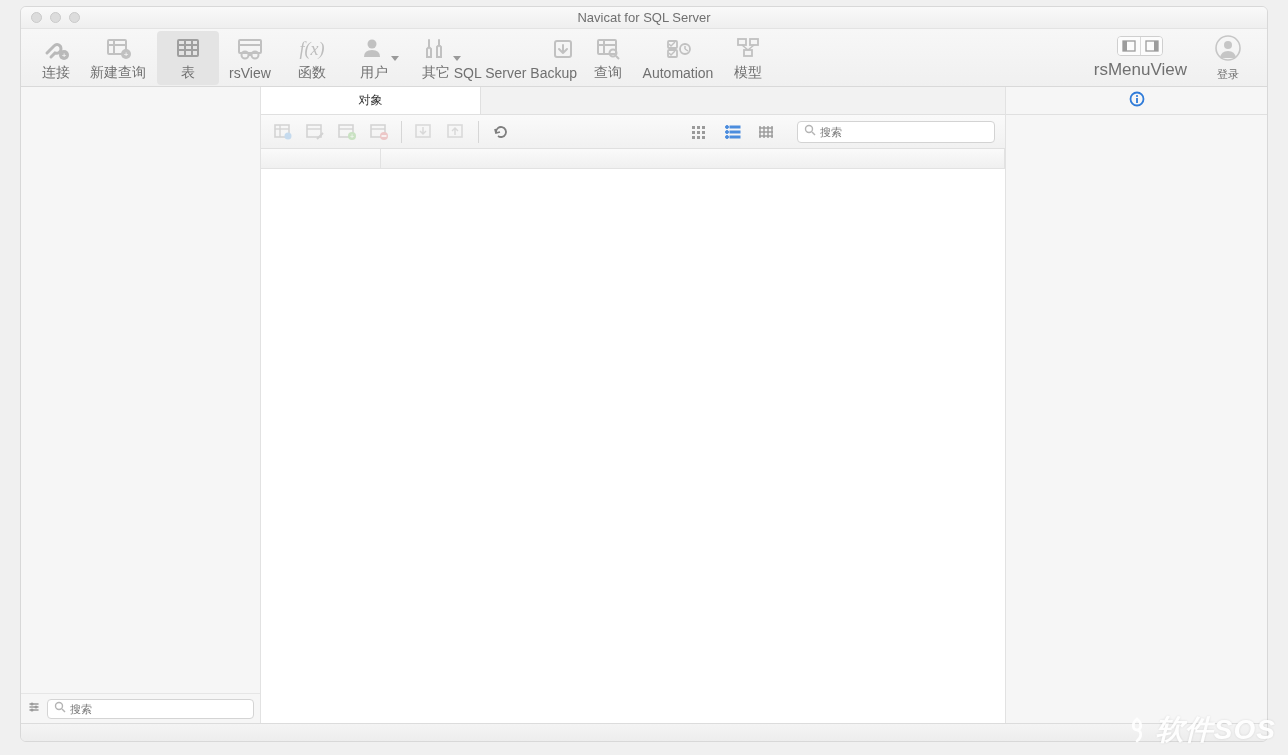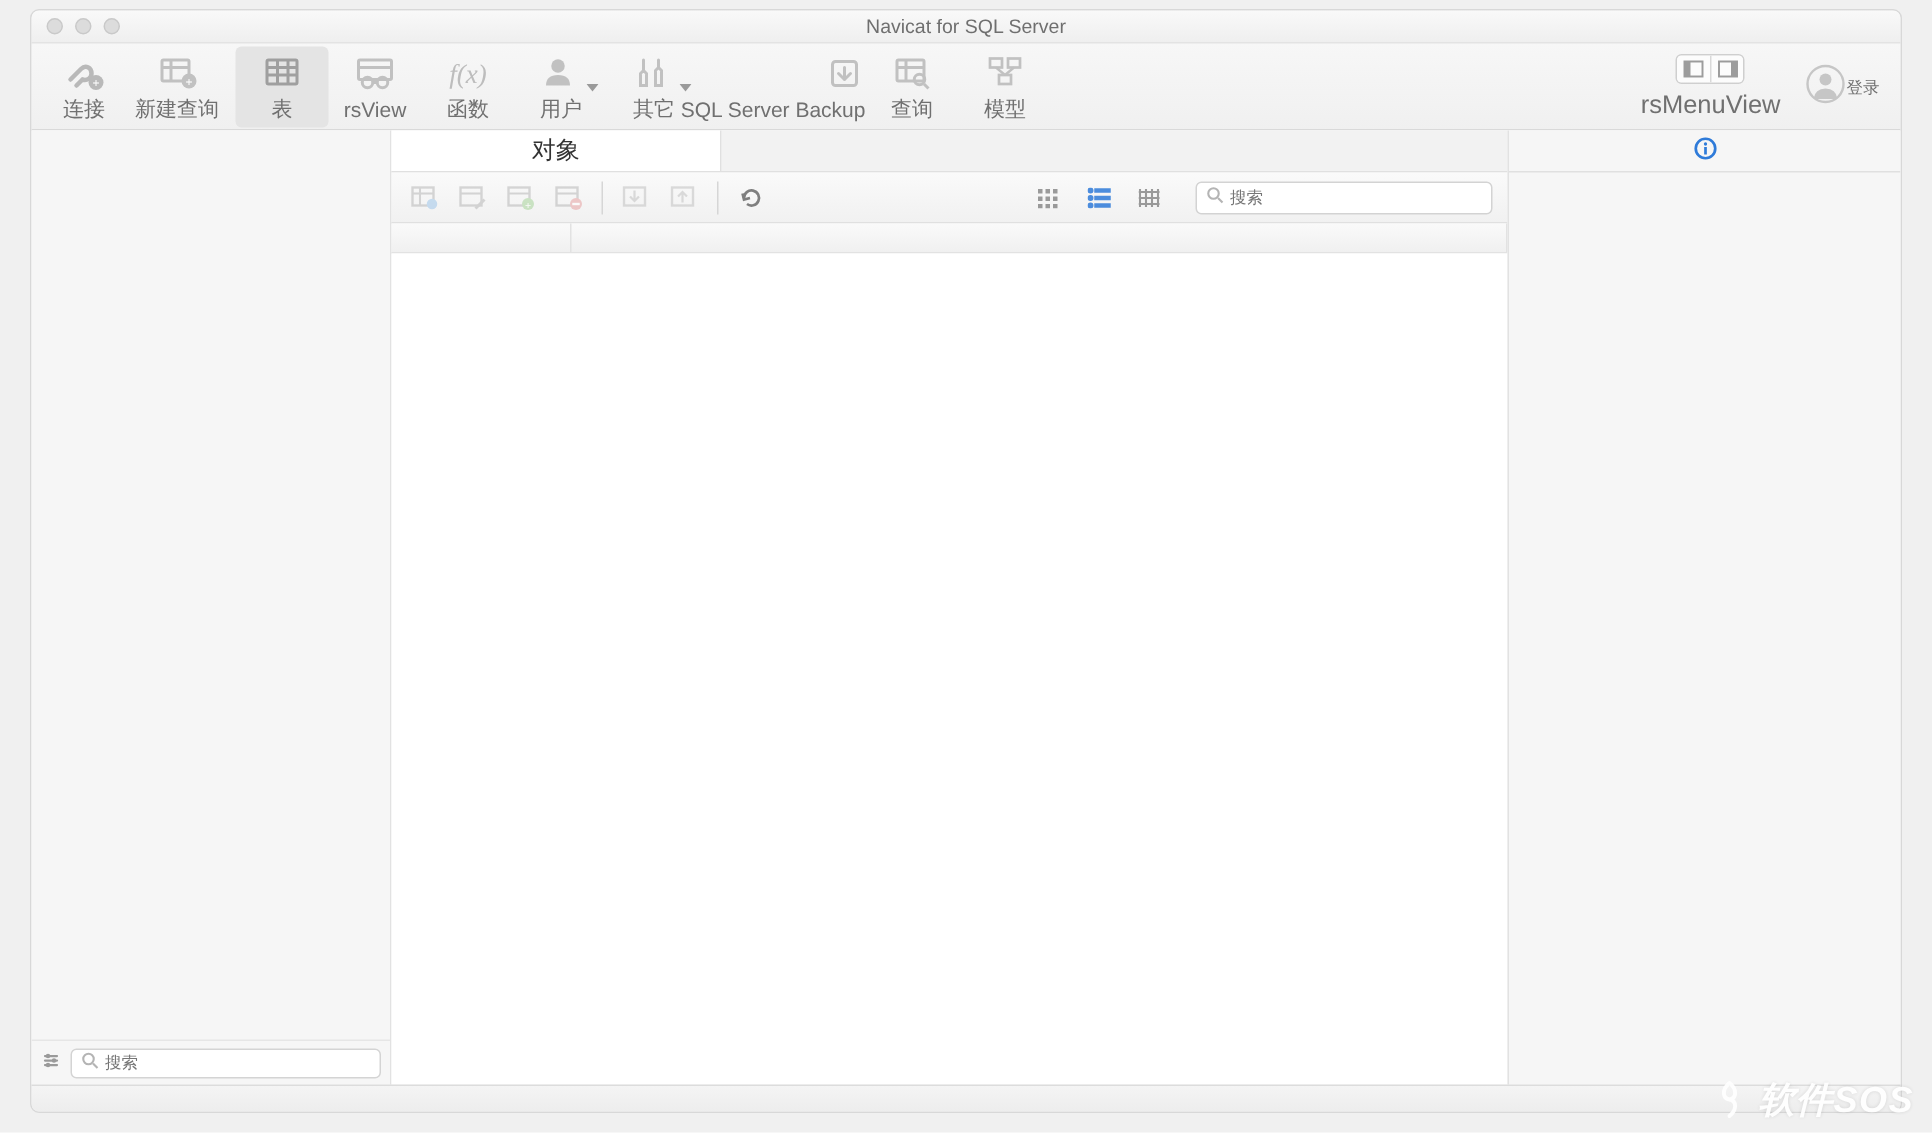--- a/index.html
+++ b/index.html
@@ -88,21 +88,21 @@
     display: flex; border: 1px solid #cfcfcf; border-radius: 4px;
     overflow: hidden; margin-bottom: 4px;
   }
   .seg button {
     width: 22px; height: 18px; background: #fcfcfc; border: none;
     display: flex; align-items: center; justify-content: center;
   }
   .seg button + button { border-left: 1px solid #d9d9d9; }
   .rsMenu .lbl { font-size: 17px; color: #707070; }
   .login-item {
-    width: 54px; height: 54px; display:flex; flex-direction:row;
+    width: 54px; height: 54px; display:flex; flex-direction:column;
     align-items:center; justify-content:center; margin-right: 8px;
   }
   .login-item .lbl { font-size: 11px; color: #707070; margin-top:2px;}
   
   .body {
     flex: 1; display: flex; min-height: 0;
     background: #fff;
   }
   .sidebar {
     width: 240px; background: #f6f6f6;
@@ -124,21 +124,21 @@
   }
   .center { flex:1; display:flex; flex-direction:column; min-width:0;}
   .tabstrip {
     height: 28px; background:#f2f2f2; border-bottom:1px solid #e0e0e0;
     display:flex;
   }
   .tab {
     width: 220px; height:100%; background:#fff;
     border-right:1px solid #e0e0e0;
     display:flex; align-items:center; justify-content:center;
-    font-size:16px; color:#333; font-weight:500;
+    font-size:12px; color:#333; font-weight:500;
   }
   .subtoolbar {
     height: 34px; background: linear-gradient(#fafafa,#f1f1f1);
     border-bottom:1px solid #e0e0e0;
     display:flex; align-items:center; padding: 0 10px; gap: 8px;
   }
   .iconbtn {
     width:24px; height:24px; display:flex; align-items:center;
     justify-content:center; border-radius:3px;
     opacity: 0.55;
@@ -173,21 +173,21 @@
     height:28px; border-bottom:1px solid #e0e0e0;
     display:flex; align-items:center; justify-content:center;
   }
   .statusbar {
     height:18px; background:linear-gradient(#f4f4f4,#ededed);
     border-top:1px solid #dcdcdc;
   }
   
   .watermark {
     position:absolute; right:12px; bottom:6px;
-    font-size:24px; color:#fff; font-weight:600;
+    font-size:28px; color:#fff; font-weight:600;
     letter-spacing:1px; display:flex; align-items:center; gap:6px;
     font-style: italic;
     opacity:0.95;
     text-shadow: 0 0 3px rgba(0,0,0,0.12);
   }
 </style>
 </head>
 <body>
 
 <div class="window">
@@ -309,20 +309,34 @@
             <rect x="5" y="5" width="18" height="14" rx="1" fill="none" stroke="#c1c1c1" stroke-width="2"></rect>
             <line x1="5" y1="10" x2="23" y2="10" stroke="#c1c1c1" stroke-width="2"></line>
             <line x1="11" y1="5" x2="11" y2="19" stroke="#c1c1c1" stroke-width="2"></line>
             <circle cx="20" cy="18" r="3.5" fill="none" stroke="#c1c1c1" stroke-width="2"></circle>
             <line x1="23" y1="21" x2="26" y2="24" stroke="#c1c1c1" stroke-width="2"></line>
           </svg>
         </div>
         <div class="lbl">查询</div>
       </div>
 
+      <div class="tb-item w80">
+        <div class="icon">
+          <svg width="30" height="26" viewBox="0 0 30 26">
+            <rect x="5" y="5" width="9" height="7" rx="1" fill="none" stroke="#c1c1c1" stroke-width="1.8"></rect>
+            <path d="M6 8 L8 10 L12 6" fill="none" stroke="#c1c1c1" stroke-width="1.5"></path>
+            <rect x="5" y="14" width="9" height="7" rx="1" fill="none" stroke="#c1c1c1" stroke-width="1.8"></rect>
+            <path d="M6 17 L8 19 L12 15" fill="none" stroke="#c1c1c1" stroke-width="1.5"></path>
+            <circle cx="22" cy="13" r="5" fill="none" stroke="#c1c1c1" stroke-width="1.8"></circle>
+            <line x1="22" y1="10" x2="22" y2="13" stroke="#c1c1c1" stroke-width="1.5"></line>
+            <line x1="22" y1="13" x2="25" y2="15" stroke="#c1c1c1" stroke-width="1.5"></line>
+          </svg>
+        </div>
+        <div class="lbl">Automation</div>
+      </div>
 
       <div class="tb-item">
         <div class="icon">
           <svg width="30" height="26" viewBox="0 0 30 26">
             <rect x="5" y="4" width="8" height="6" fill="none" stroke="#c1c1c1" stroke-width="1.8"></rect>
             <rect x="17" y="4" width="8" height="6" fill="none" stroke="#c1c1c1" stroke-width="1.8"></rect>
             <rect x="11" y="15" width="8" height="6" fill="none" stroke="#c1c1c1" stroke-width="1.8"></rect>
             <path d="M9 10 L15 15 M21 10 L15 15" stroke="#c1c1c1" stroke-width="1.6"></path>
           </svg>
         </div>

